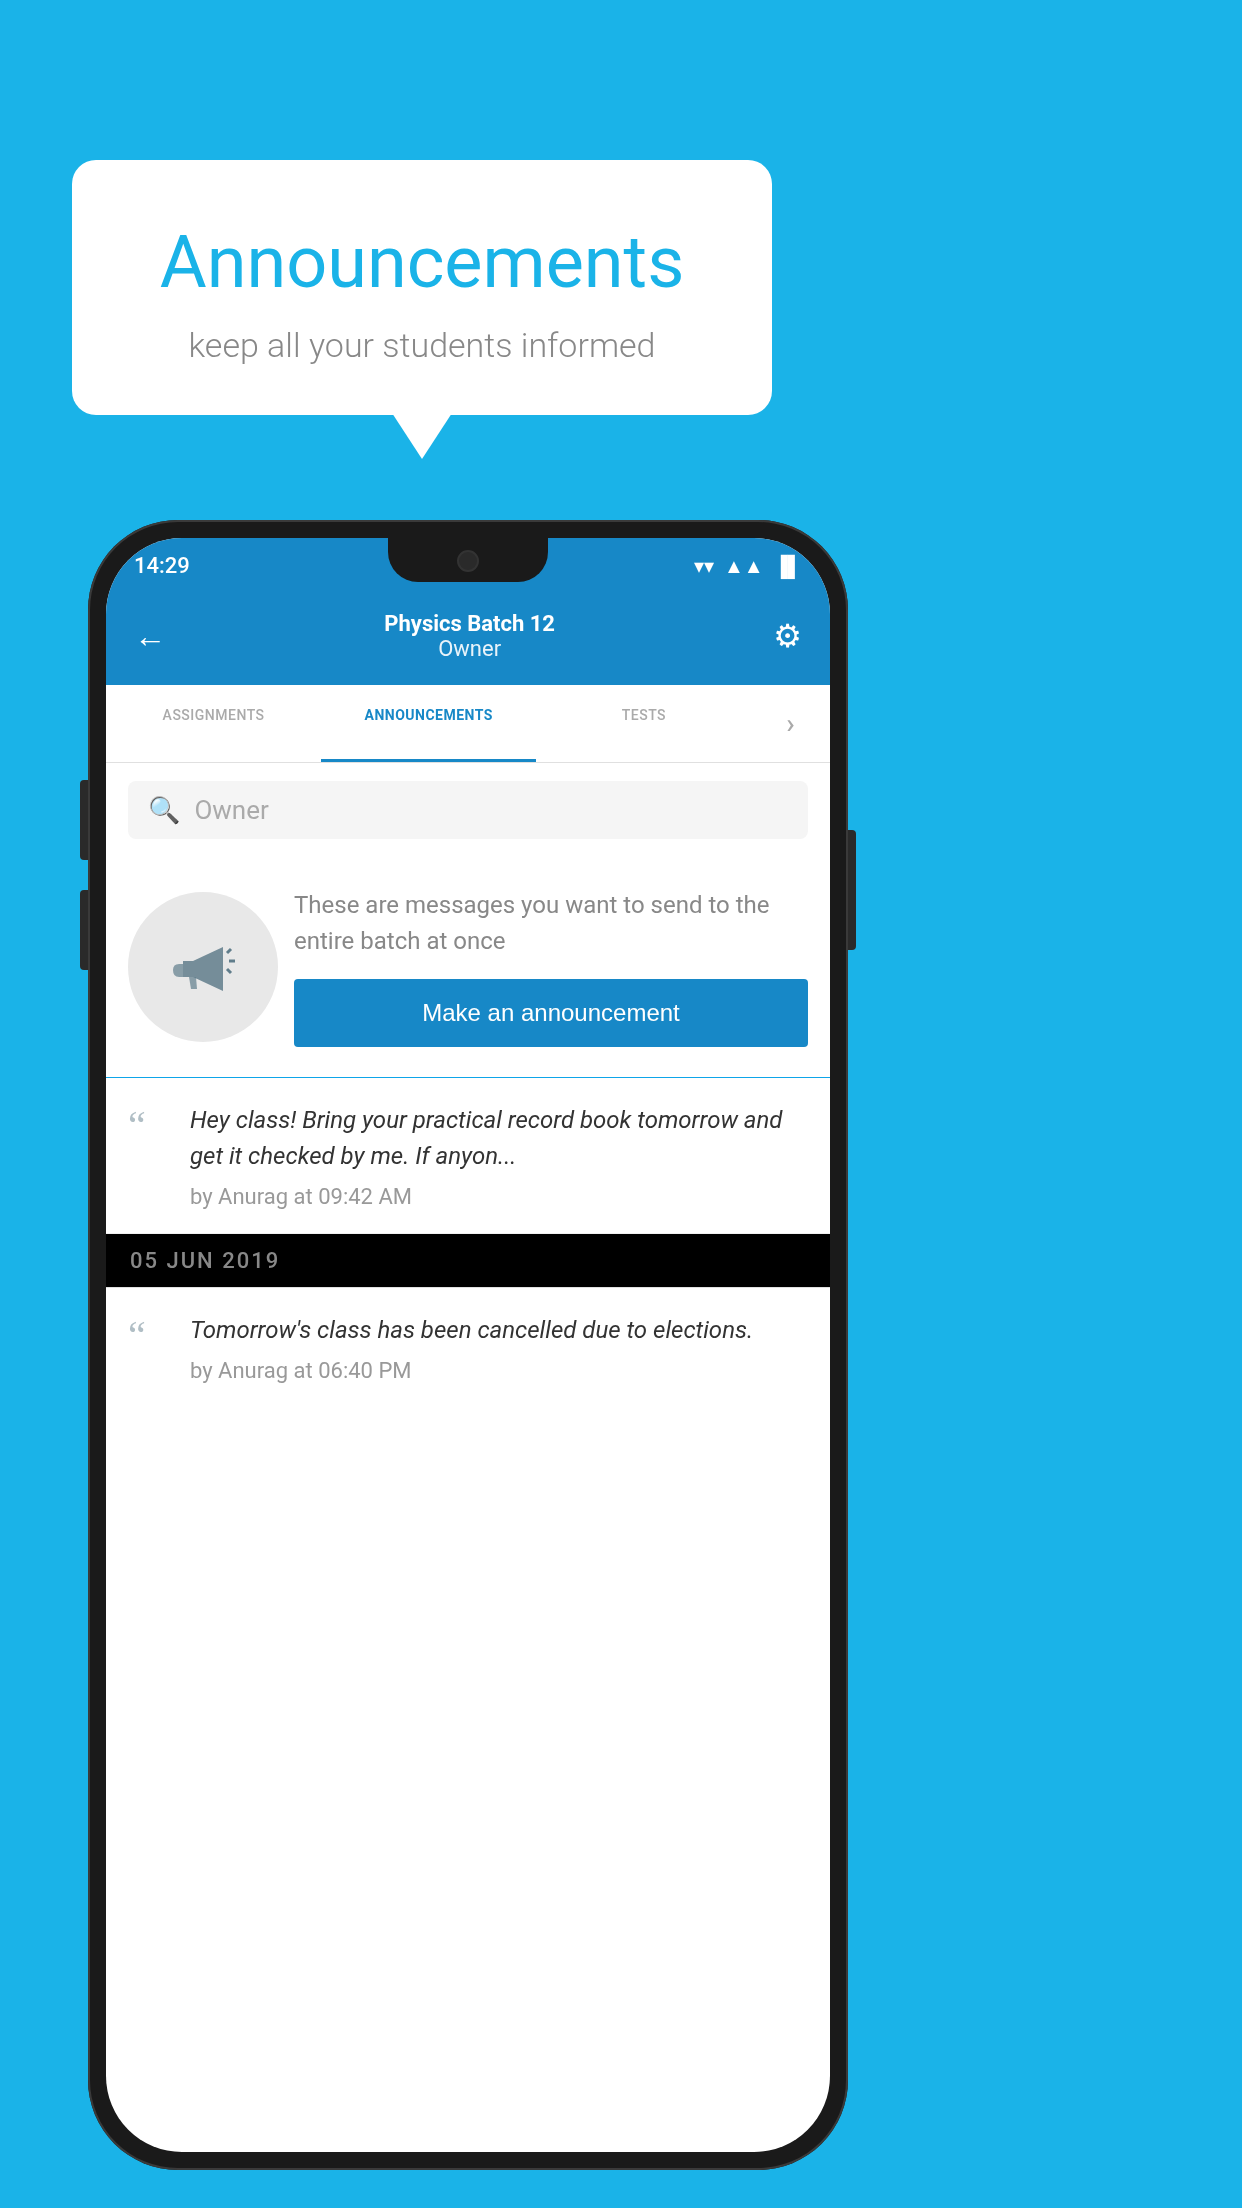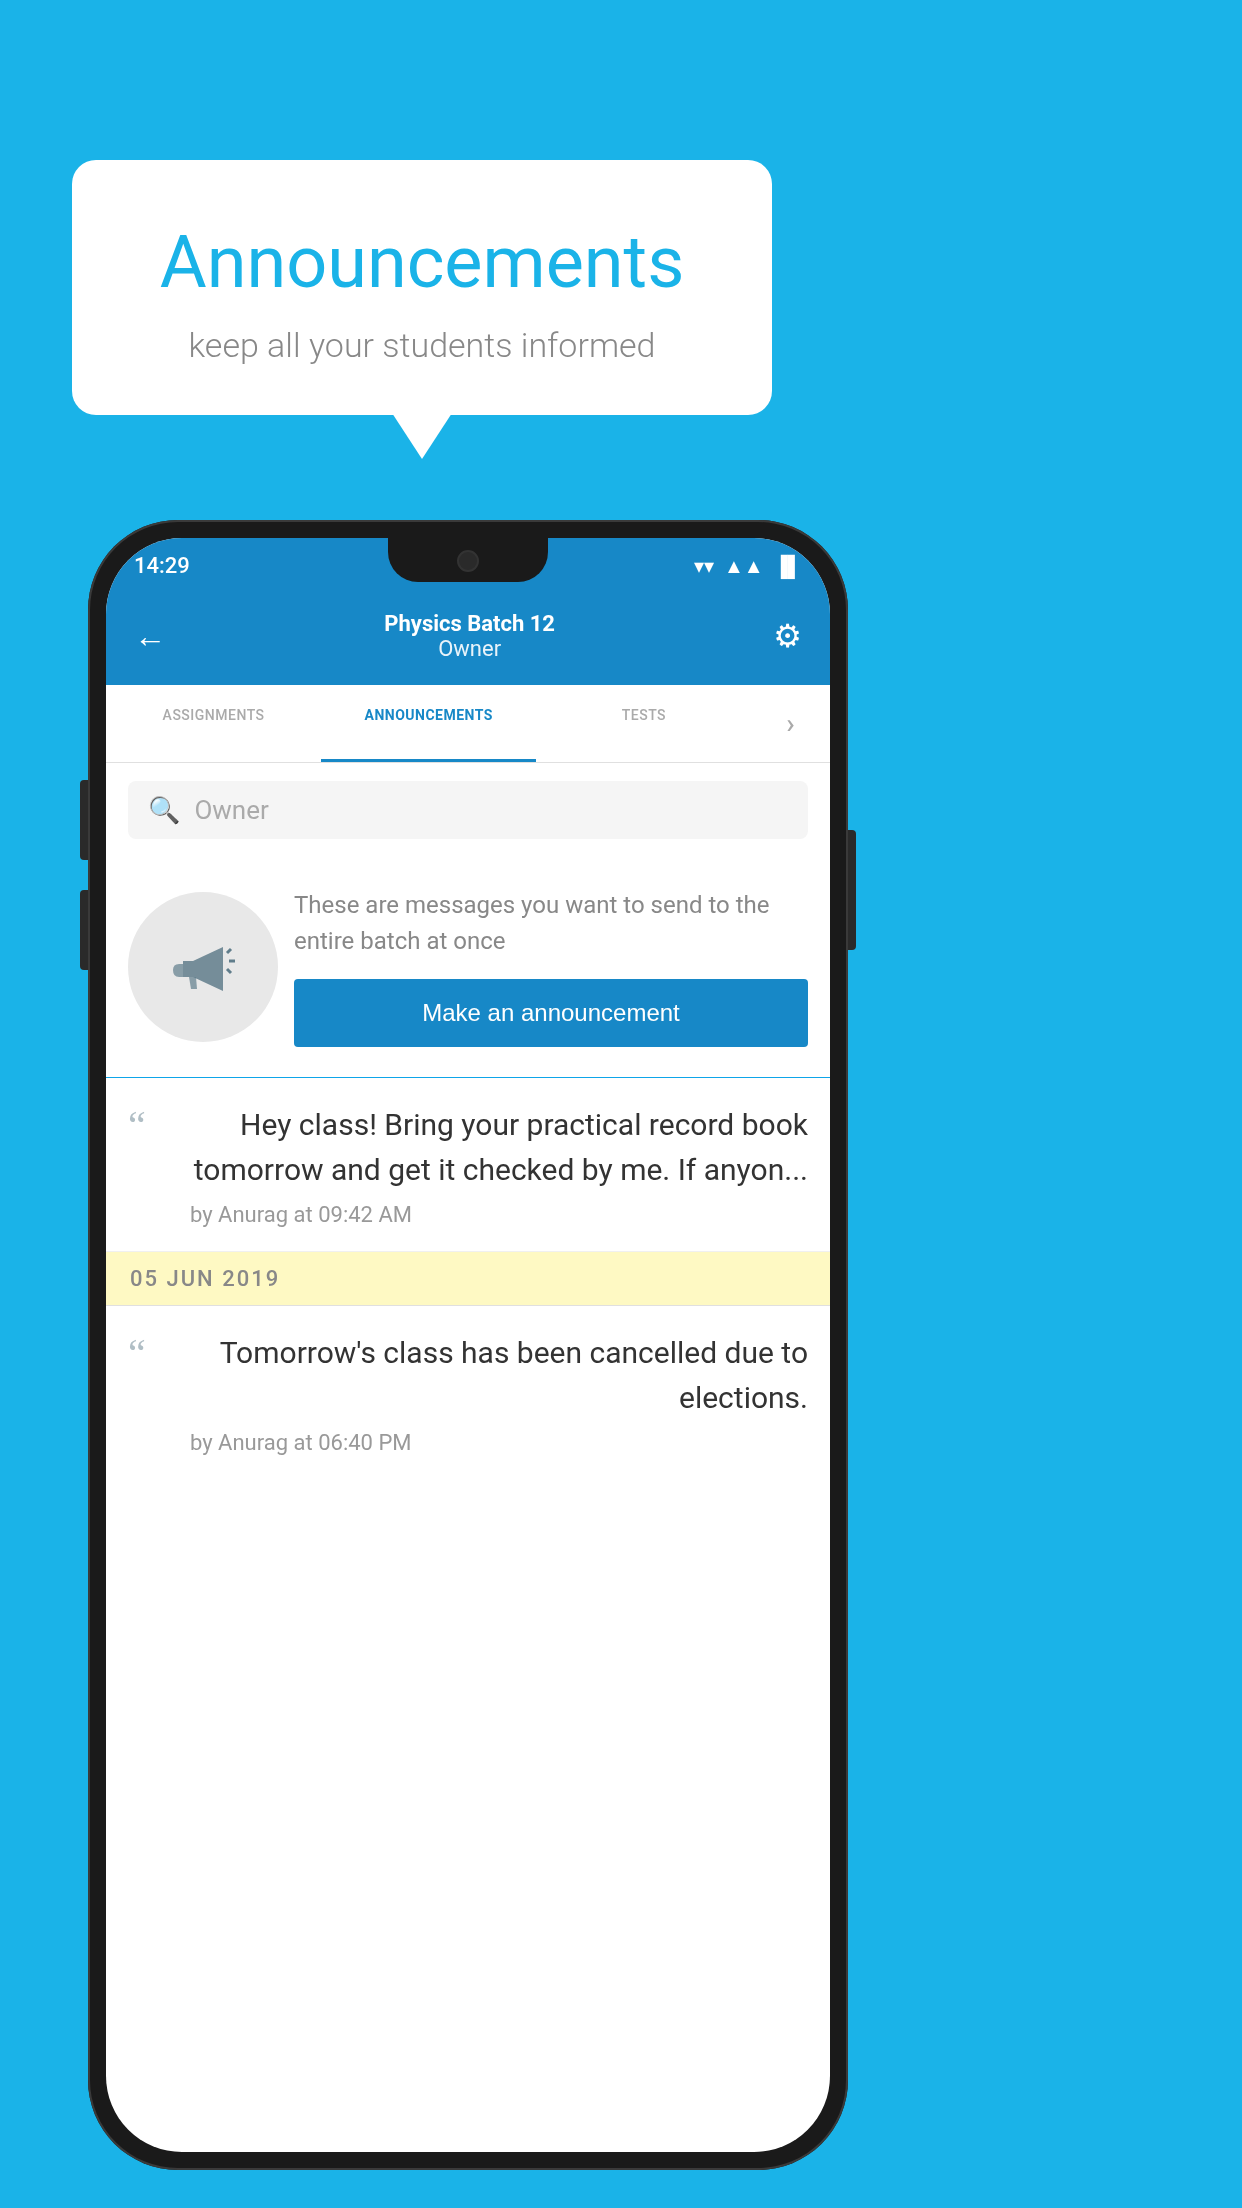--- a/index.html
+++ b/index.html
@@ -327,35 +327,35 @@
       line-height: 1;
       margin-top: 4px;
       min-width: 40px;
     }
 
     .announcement-content {
       flex: 1;
     }
 
     .announcement-text {
-      font-size: 30px;
+      font-size: 24px;
       color: #333;
+      font-style: italic;
       line-height: 1.5;
       margin-bottom: 10px;
-      text-align: right;
     }
 
     .announcement-meta {
       font-size: 22px;
       color: #999;
     }
 
     
     .date-separator2 {
-      background: #fef9c3;
+      background: #000000;
       padding: 14px 24px;
       font-size: 22px;
       color: #888;
       letter-spacing: 2px;
       font-weight: 500;
       border-bottom: 1px solid #e0e0e0;
     }
 
     
     .announcement-item2 {

